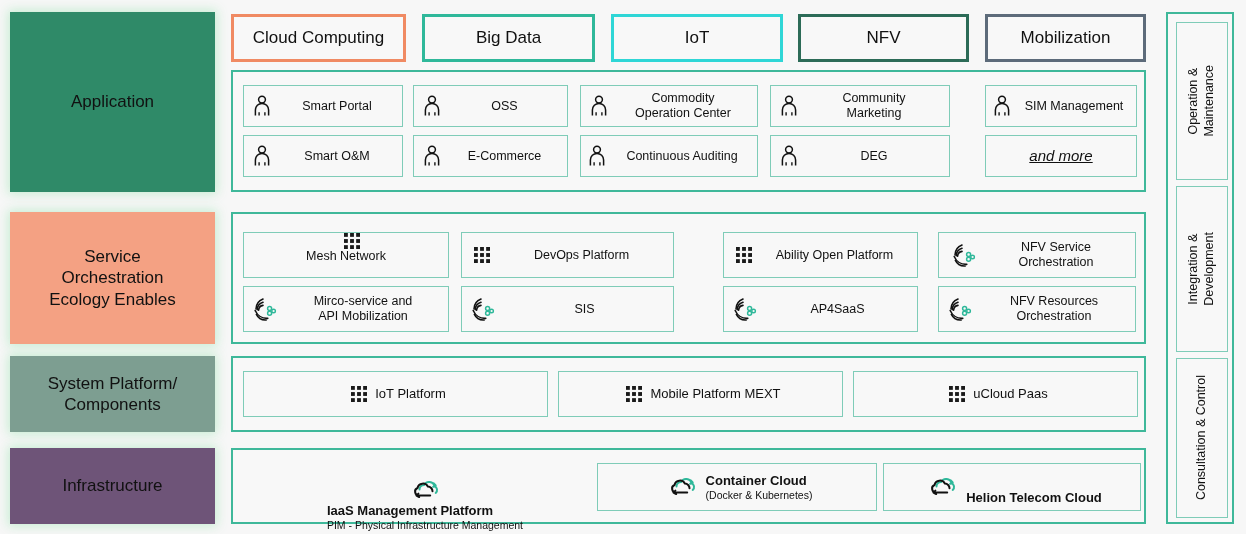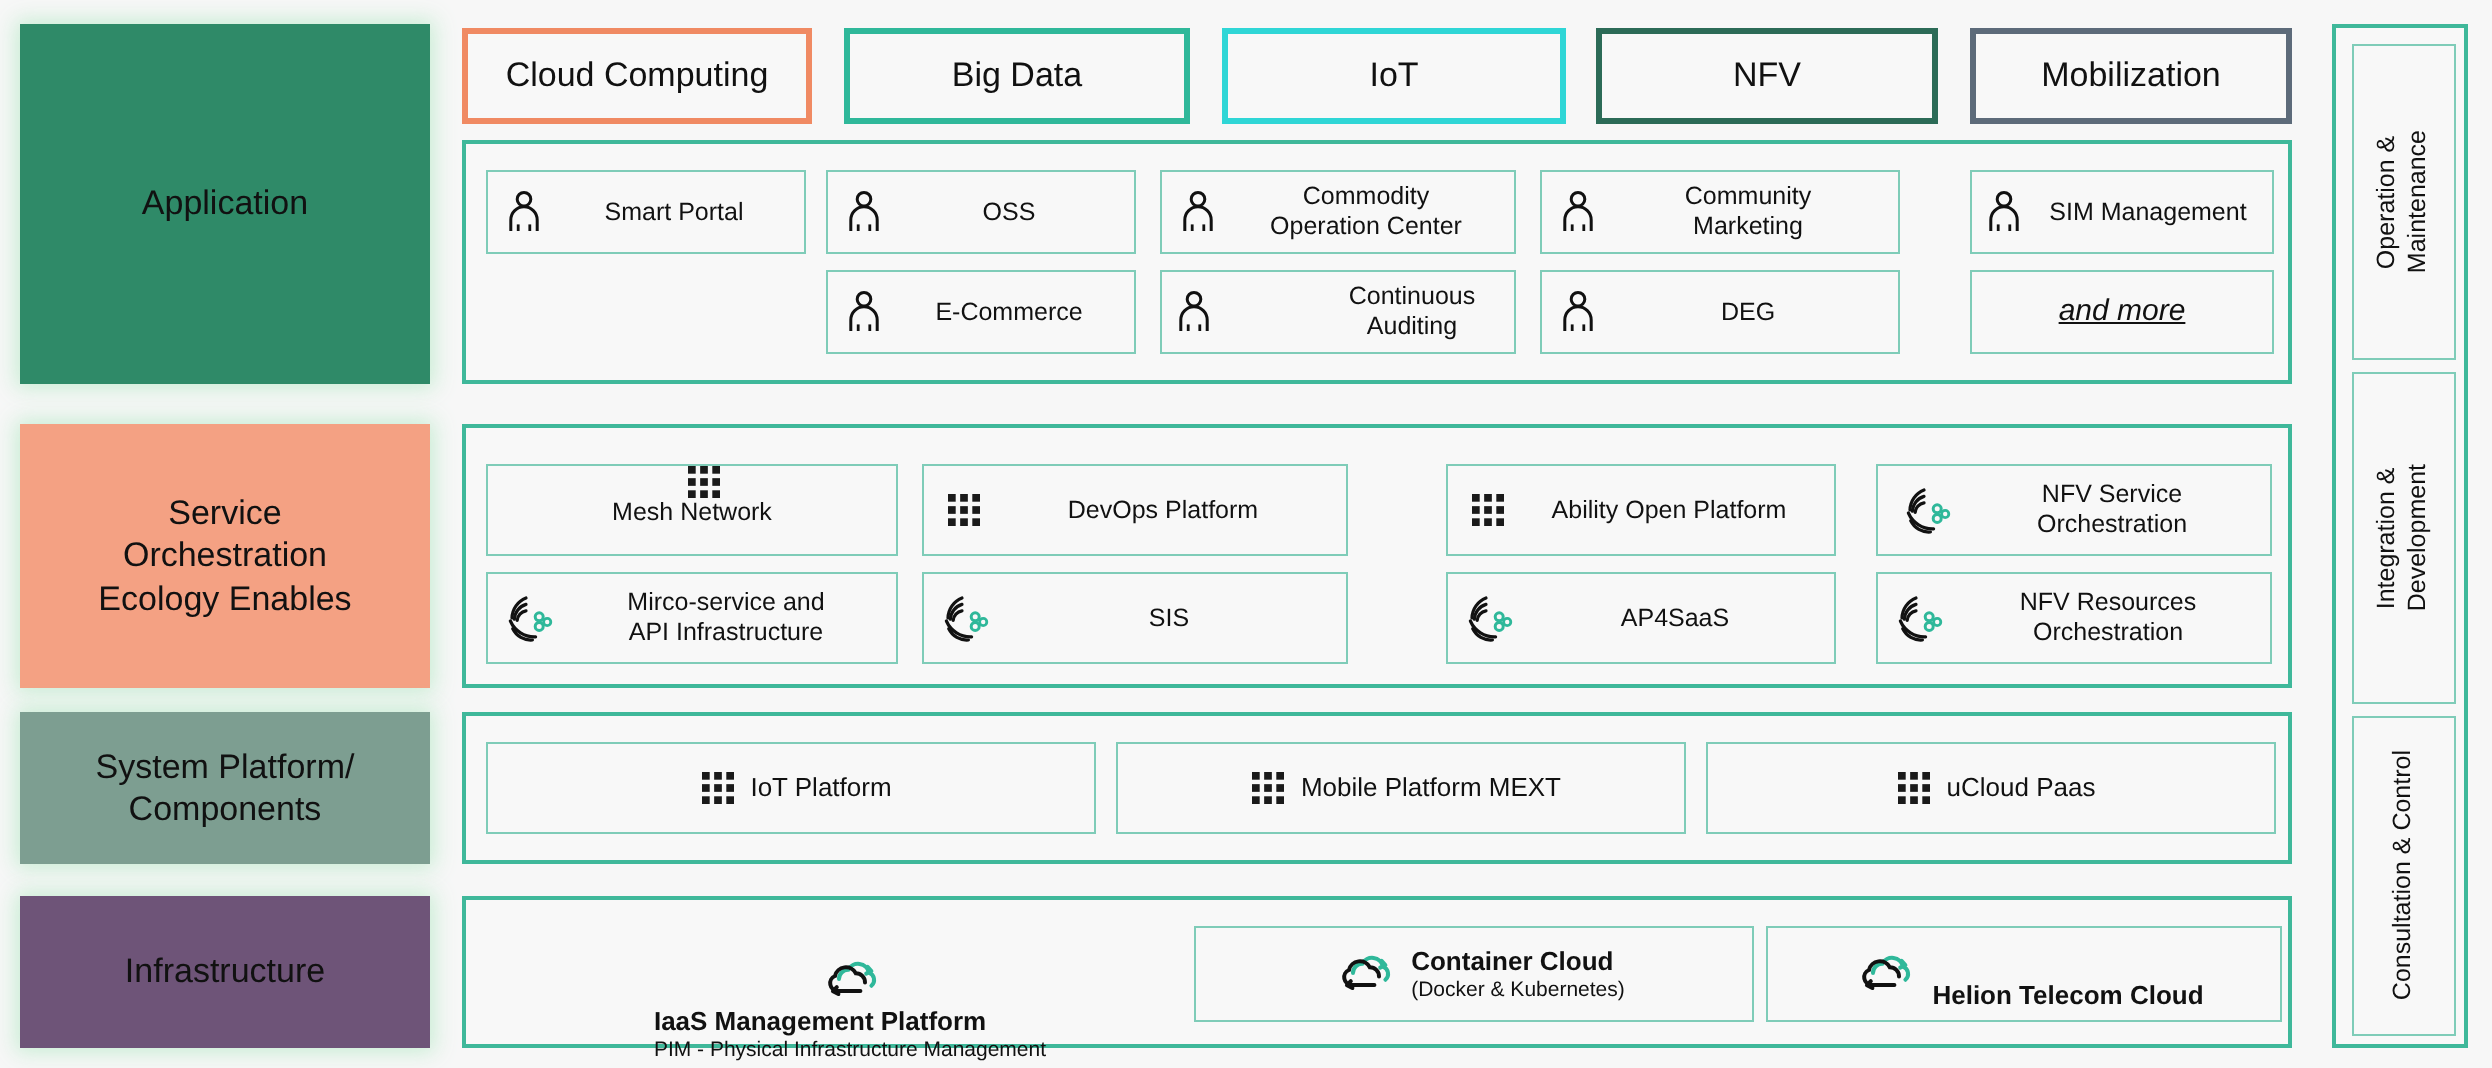--- a/index.html
+++ b/index.html
@@ -188,34 +188,47 @@
   <svg width="20" height="22" viewBox="0 0 20 22">
     <circle cx="10" cy="4.6" r="3.4" fill="none" stroke="#111" stroke-width="1.5"></circle>
     <path d="M3.4 20.5 V15 a6.6 6.6 0 0 1 13.2 0 V20.5" fill="none" stroke="#111" stroke-width="1.5"></path>
     <line x1="7.1" y1="17.2" x2="7.1" y2="20.5" stroke="#111" stroke-width="1.4"></line>
     <line x1="12.9" y1="17.2" x2="12.9" y2="20.5" stroke="#111" stroke-width="1.4"></line>
   </svg>
           </span>
         </span>
         <span class="lbl">SIM Management</span>
       </div>
+      <div class="cell" style="left: 10px; top: 63px; width: 160px; height: 42px;">
+        <span style="flex:0 0 auto;padding-left:8px;display:flex;align-items:center;">
+          <span class="ico">
+  <svg width="20" height="22" viewBox="0 0 20 22">
+    <circle cx="10" cy="4.6" r="3.4" fill="none" stroke="#111" stroke-width="1.5"></circle>
+    <path d="M3.4 20.5 V15 a6.6 6.6 0 0 1 13.2 0 V20.5" fill="none" stroke="#111" stroke-width="1.5"></path>
+    <line x1="7.1" y1="17.2" x2="7.1" y2="20.5" stroke="#111" stroke-width="1.4"></line>
+    <line x1="12.9" y1="17.2" x2="12.9" y2="20.5" stroke="#111" stroke-width="1.4"></line>
+  </svg>
+          </span>
+        </span>
+        <span class="lbl">Smart O&amp;M</span>
+      </div>
       <div class="cell" style="left: 180px; top: 63px; width: 155px; height: 42px;">
         <span style="flex:0 0 auto;padding-left:8px;display:flex;align-items:center;">
           <span class="ico">
   <svg width="20" height="22" viewBox="0 0 20 22">
     <circle cx="10" cy="4.6" r="3.4" fill="none" stroke="#111" stroke-width="1.5"></circle>
     <path d="M3.4 20.5 V15 a6.6 6.6 0 0 1 13.2 0 V20.5" fill="none" stroke="#111" stroke-width="1.5"></path>
     <line x1="7.1" y1="17.2" x2="7.1" y2="20.5" stroke="#111" stroke-width="1.4"></line>
     <line x1="12.9" y1="17.2" x2="12.9" y2="20.5" stroke="#111" stroke-width="1.4"></line>
   </svg>
           </span>
         </span>
         <span class="lbl">E-Commerce</span>
       </div>
-      <div class="cell" style="left: 347px; top: 63px; width: 178px; height: 42px; gap: 48px;">
+      <div class="cell" style="left: 347px; top: 63px; width: 178px; height: 42px;">
         <span style="flex:0 0 auto;padding-left:6px;display:flex;align-items:center;">
           <span class="ico">
   <svg width="20" height="22" viewBox="0 0 20 22">
     <circle cx="10" cy="4.6" r="3.4" fill="none" stroke="#111" stroke-width="1.5"></circle>
     <path d="M3.4 20.5 V15 a6.6 6.6 0 0 1 13.2 0 V20.5" fill="none" stroke="#111" stroke-width="1.5"></path>
     <line x1="7.1" y1="17.2" x2="7.1" y2="20.5" stroke="#111" stroke-width="1.4"></line>
     <line x1="12.9" y1="17.2" x2="12.9" y2="20.5" stroke="#111" stroke-width="1.4"></line>
   </svg>
           </span>
         </span>
@@ -321,21 +334,21 @@
     <path d="M11 8.4 A5.2 5.2 0 0 0 6.6 13.2" fill="none" stroke="#111" stroke-width="1.6" stroke-linecap="round"></path>
     <path d="M3.2 13.5 A13 13 0 0 0 15.8 21.4" fill="none" stroke="#111" stroke-width="1.6" stroke-linecap="round"></path>
     <path d="M4.4 17.4 A10 10 0 0 0 14.2 23" fill="none" stroke="#111" stroke-width="1.6" stroke-linecap="round"></path>
     <circle cx="17.6" cy="11.4" r="2" fill="none" stroke="#2fb89a" stroke-width="1.5"></circle>
     <circle cx="17.6" cy="16.2" r="2" fill="none" stroke="#2fb89a" stroke-width="1.5"></circle>
     <circle cx="21.6" cy="14" r="1.8" fill="none" stroke="#2fb89a" stroke-width="1.4"></circle>
   </svg>
           </span>
         </span>
         <span class="lbl two">Mirco-service and
-API Infrastructure</span>
+API Mobilization</span>
       </div>
       <div class="cell" style="left: 228px; top: 72px; width: 213px; height: 46px;">
         <span style="flex:0 0 auto;padding-left:8px;display:flex;align-items:center;">
           <span class="ico">
   <svg width="26" height="24" viewBox="0 0 26 24">
     <path d="M11 2 A11 11 0 0 0 4 12" fill="none" stroke="#111" stroke-width="1.6" stroke-linecap="round"></path>
     <path d="M11 5.2 A8 8 0 0 0 5.2 12.6" fill="none" stroke="#111" stroke-width="1.6" stroke-linecap="round"></path>
     <path d="M11 8.4 A5.2 5.2 0 0 0 6.6 13.2" fill="none" stroke="#111" stroke-width="1.6" stroke-linecap="round"></path>
     <path d="M3.2 13.5 A13 13 0 0 0 15.8 21.4" fill="none" stroke="#111" stroke-width="1.6" stroke-linecap="round"></path>
     <path d="M4.4 17.4 A10 10 0 0 0 14.2 23" fill="none" stroke="#111" stroke-width="1.6" stroke-linecap="round"></path>

